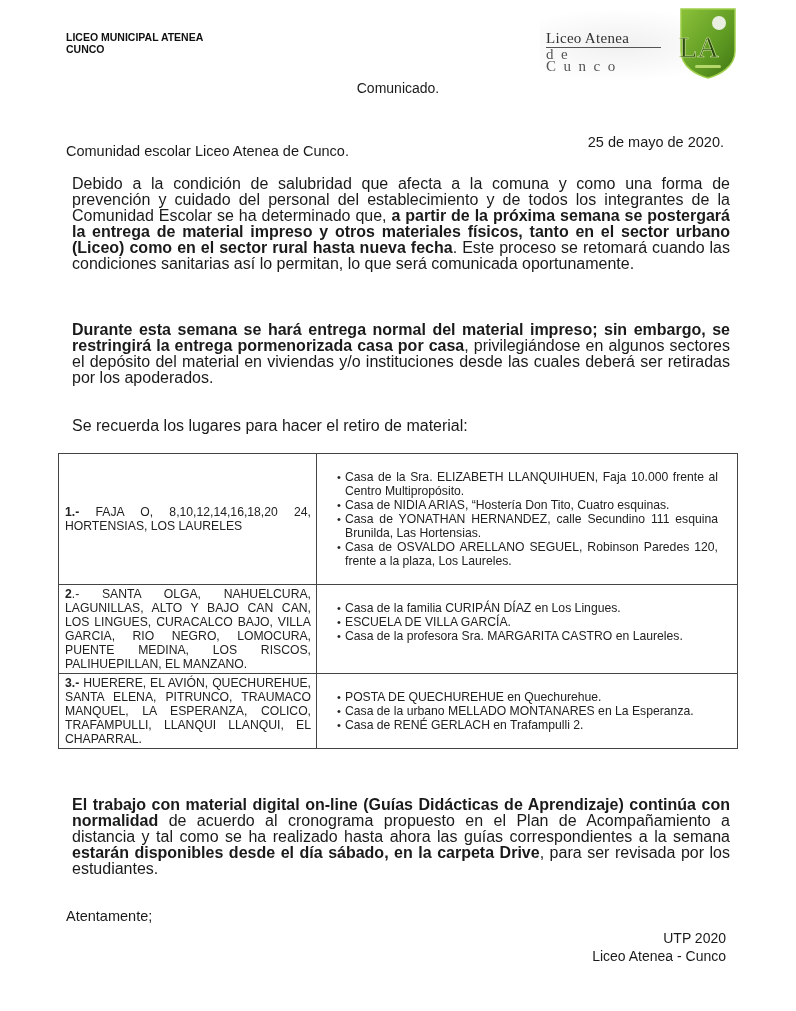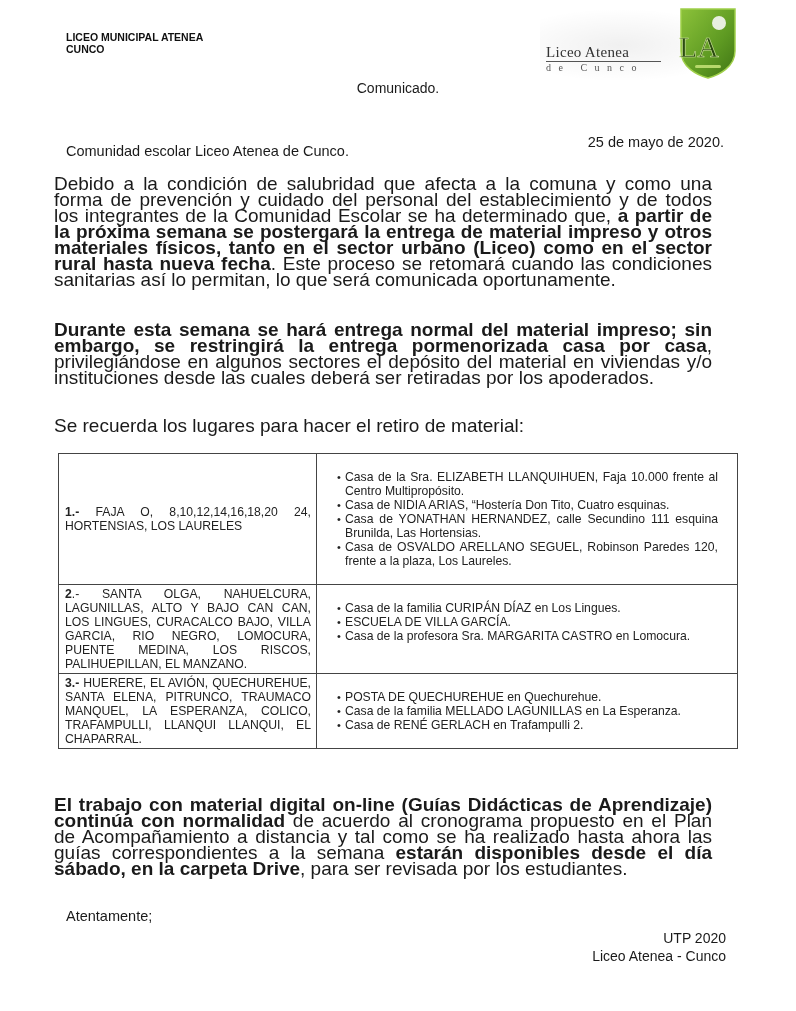--- a/index.html
+++ b/index.html
@@ -8,41 +8,41 @@
     font-family: "Liberation Sans", sans-serif; color: #1a1a1a;
   }
   .header-org {
     position: absolute; left: 66px; top: 31px;
     font-size: 10.5px; font-weight: bold; line-height: 12px; color: #111;
   }
   .logo-text {
     position: absolute; left: 546px; top: 30px; width: 115px;
     font-family: "Liberation Serif", serif; color: #333;
   }
-  .logo-text .l1 { font-size: 15px; line-height: 16px; border-bottom: 1px solid #555; padding-bottom: 1px; letter-spacing: 0.3px; margin-top: 14px; }
-  .logo-text .l2 { font-size: 10px; letter-spacing: 7.5px; line-height: 12px; color:#555; }
+  .logo-text .l1 { font-size: 15px; line-height: 16px; border-bottom: 1px solid #555; padding-bottom: 1px; letter-spacing: 0.3px; }
+  .logo-text .l2 { font-size: 15px; letter-spacing: 7.5px; line-height: 12px; color:#555; }
   .logo-shadow {
     position: absolute; left: 540px; top: 8px; width: 200px; height: 74px;
     background: radial-gradient(ellipse at 40% 50%, rgba(0,0,0,0.06), rgba(0,0,0,0) 70%);
   }
   .shield {
     position: absolute; left: 679px; top: 7px; width: 58px; height: 72px;
   }
   .title {
     position: absolute; left: 0; width: 796px; top: 80px; text-align: center;
     font-weight: normal; font-size: 14px;
   }
   .date {
     position: absolute; right: 72px; top: 134px; font-size: 14.5px; text-align: right;
   }
   .salutation {
     position: absolute; left: 66px; top: 135px; font-size: 14.5px; margin-top: 8px;
   }
   .para {
-    position: absolute; left: 54px; width: 658px; font-size: 19px; line-height: 16px;
+    position: absolute; left: 72px; width: 658px; font-size: 16px; line-height: 16px;
     text-align: justify;
   }
   .para b { font-weight: bold; }
   .p1 { top: 176px; }
   .p2 { top: 322px; }
   .p3 { top: 418px; }
   .p4 { top: 797px; }
   table.places {
     position: absolute; left: 58px; top: 453px; width: 680px;
     border-collapse: collapse; font-size: 12.2px; line-height: 14px; color: #222;
@@ -109,30 +109,30 @@
         <li>Casa de OSVALDO ARELLANO SEGUEL, Robinson Paredes 120, frente a la plaza, Los Laureles.</li>
       </ul>
     </td>
   </tr>
   <tr>
     <td class="zone"><span class="num">2</span><span>.- SANTA OLGA, NAHUELCURA, LAGUNILLAS, ALTO Y BAJO CAN CAN, LOS LINGUES, CURACALCO BAJO, VILLA GARCIA, RIO NEGRO, LOMOCURA, PUENTE MEDINA, LOS RISCOS, PALIHUEPILLAN, EL MANZANO.</span></td>
     <td>
       <ul class="loc">
         <li>Casa de la familia CURIPÁN DÍAZ en Los Lingues.</li>
         <li>ESCUELA DE VILLA GARCÍA.</li>
-        <li>Casa de la profesora Sra. MARGARITA CASTRO en Lomocura.</li>
+        <li>Casa de la profesora Sra. MARGARITA CASTRO en Laureles.</li>
       </ul>
     </td>
   </tr>
   <tr>
     <td class="zone"><span class="num">3.-</span><span> HUERERE, EL AVIÓN, QUECHUREHUE, SANTA ELENA, PITRUNCO, TRAUMACO MANQUEL, LA ESPERANZA, COLICO, TRAFAMPULLI, LLANQUI LLANQUI, EL CHAPARRAL.</span></td>
     <td>
       <ul class="loc">
         <li>POSTA DE QUECHUREHUE en Quechurehue.</li>
-        <li>Casa de la familia MELLADO LAGUNILLAS en La Esperanza.</li>
+        <li>Casa de la urbano MELLADO MONTANARES en La Esperanza.</li>
         <li>Casa de RENÉ GERLACH en Trafampulli 2.</li>
       </ul>
     </td>
   </tr>
 </tbody>
   </table>
 
 <div class="para p4"><b>El trabajo con material digital on-line (Guías Didácticas de Aprendizaje) continúa con normalidad</b><span> de acuerdo al cronograma propuesto en el Plan de Acompañamiento a distancia y tal como se ha realizado hasta ahora las guías correspondientes a la semana </span><b>estarán disponibles desde el día sábado, en la carpeta Drive</b><span>, para ser revisada por los estudiantes.</span></div>
 
 <div class="closing">Atentamente;</div>

